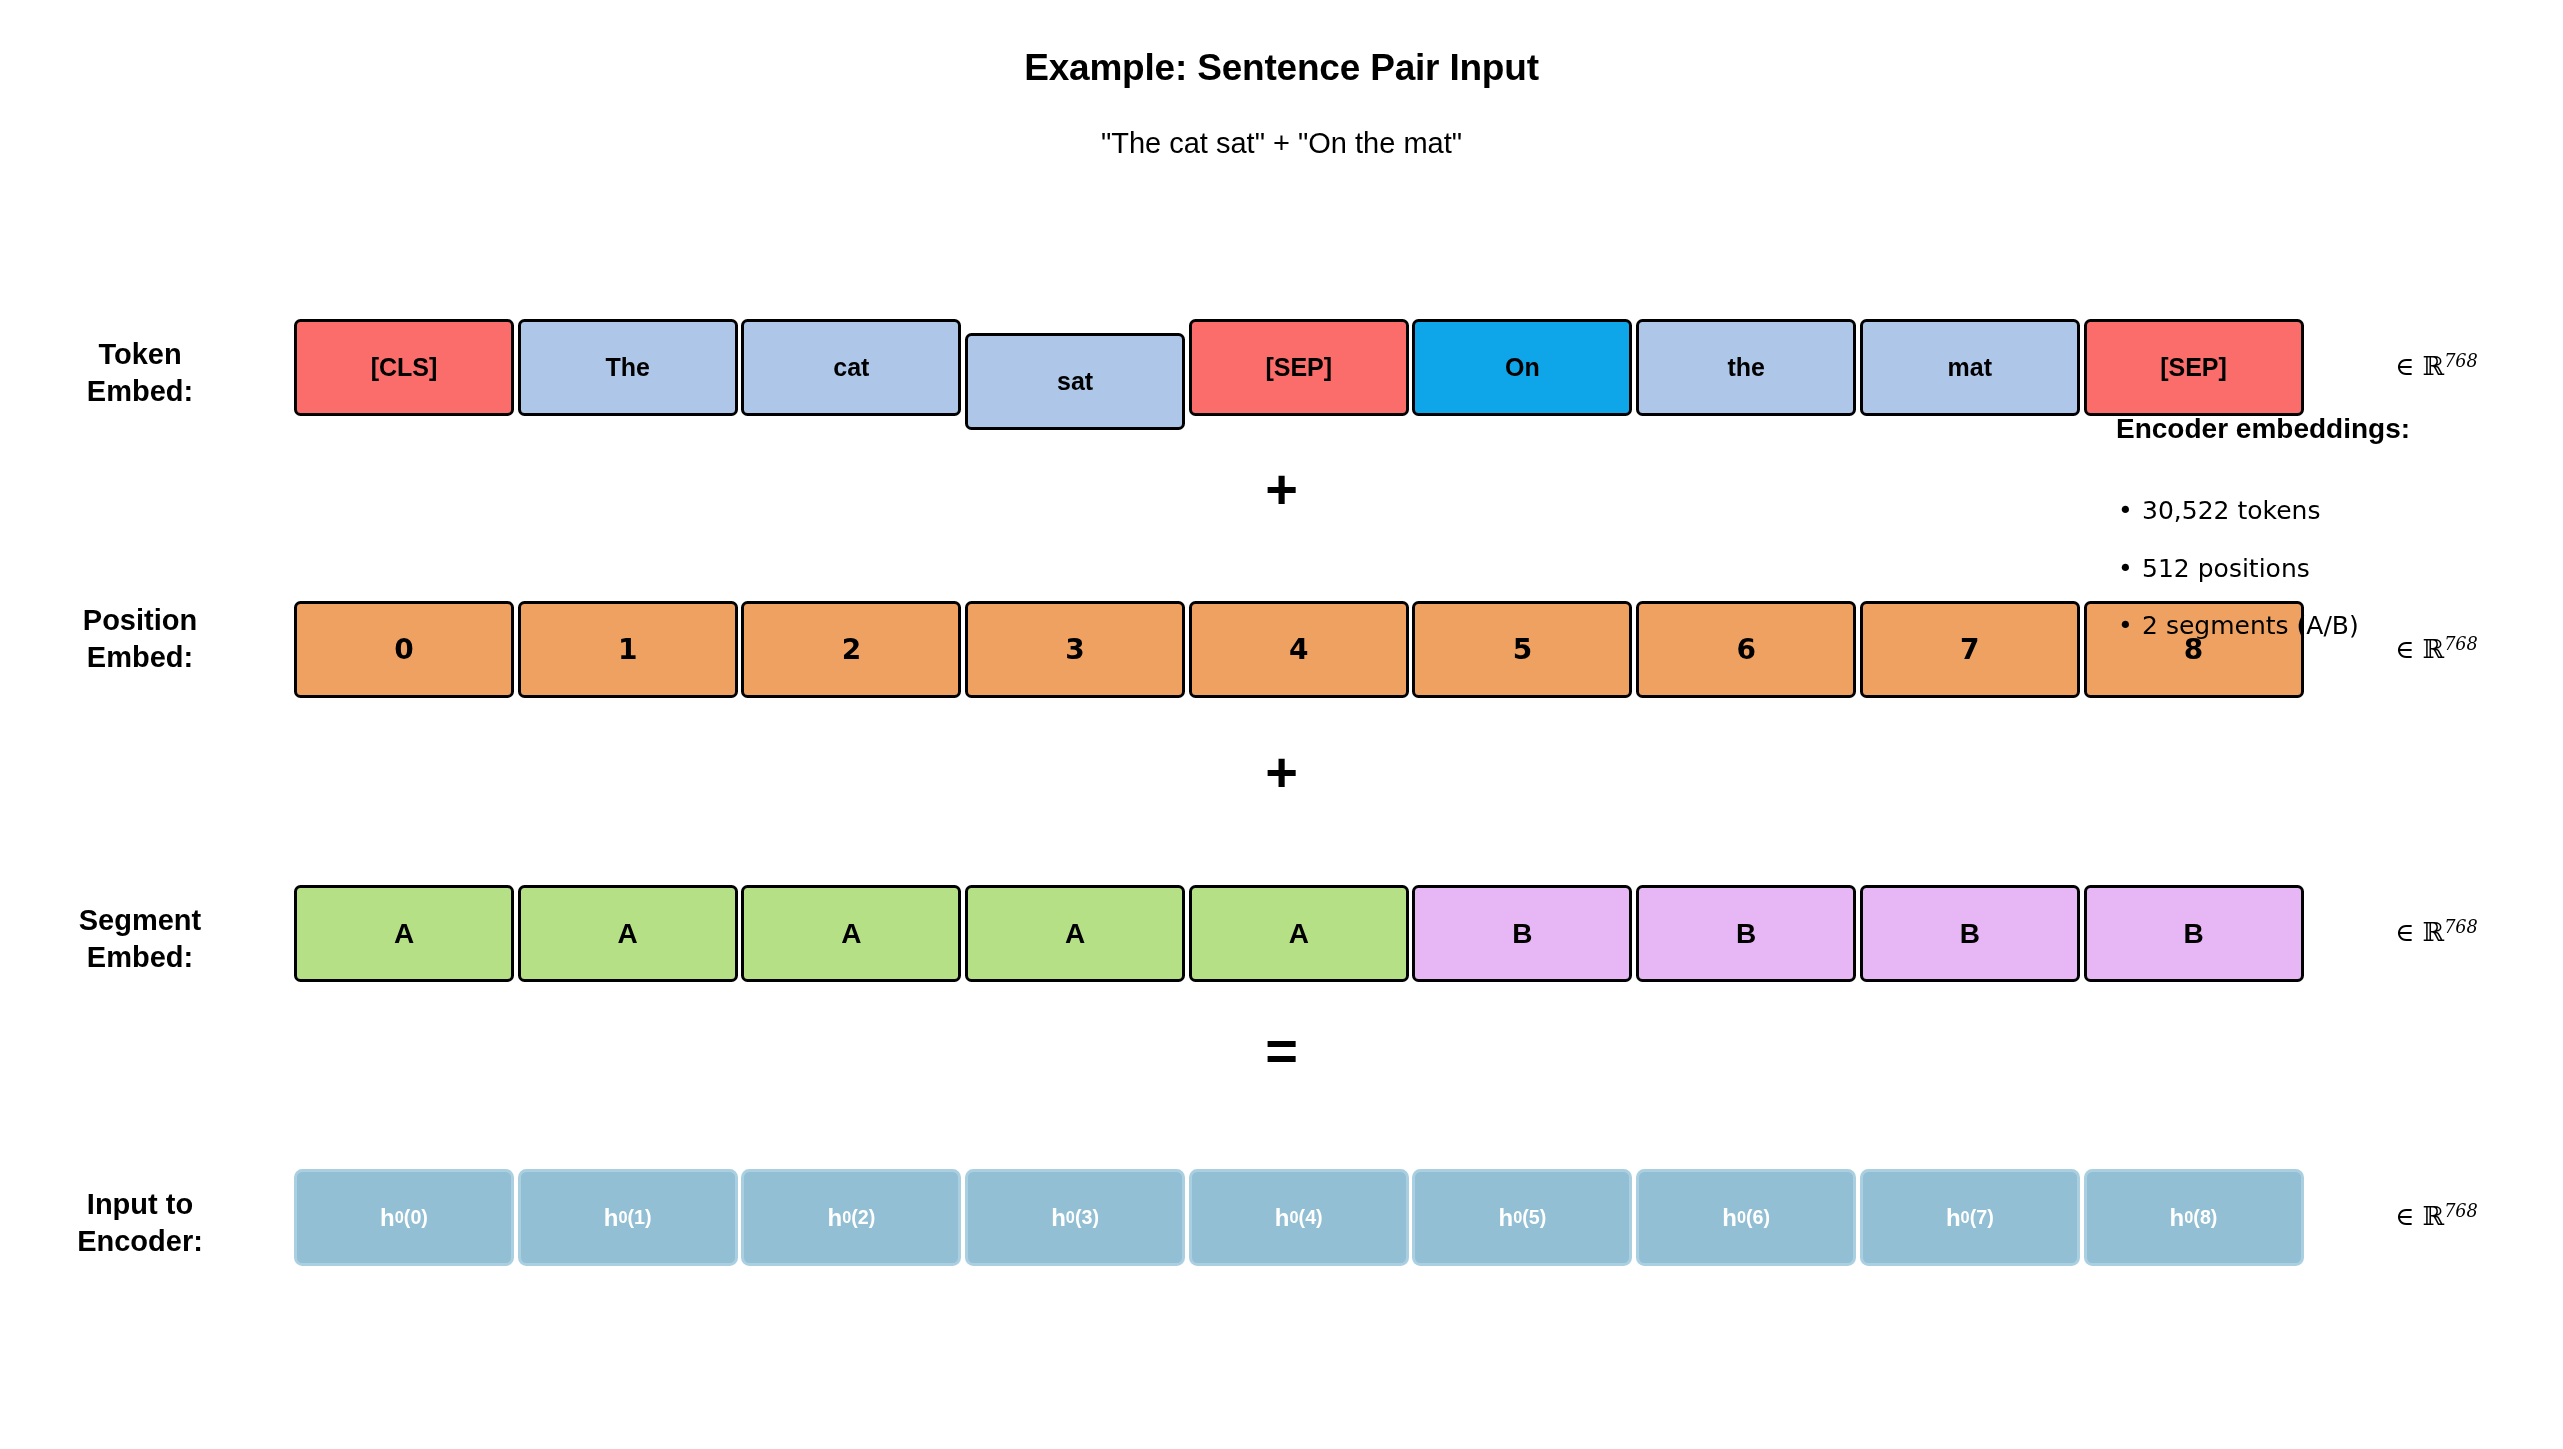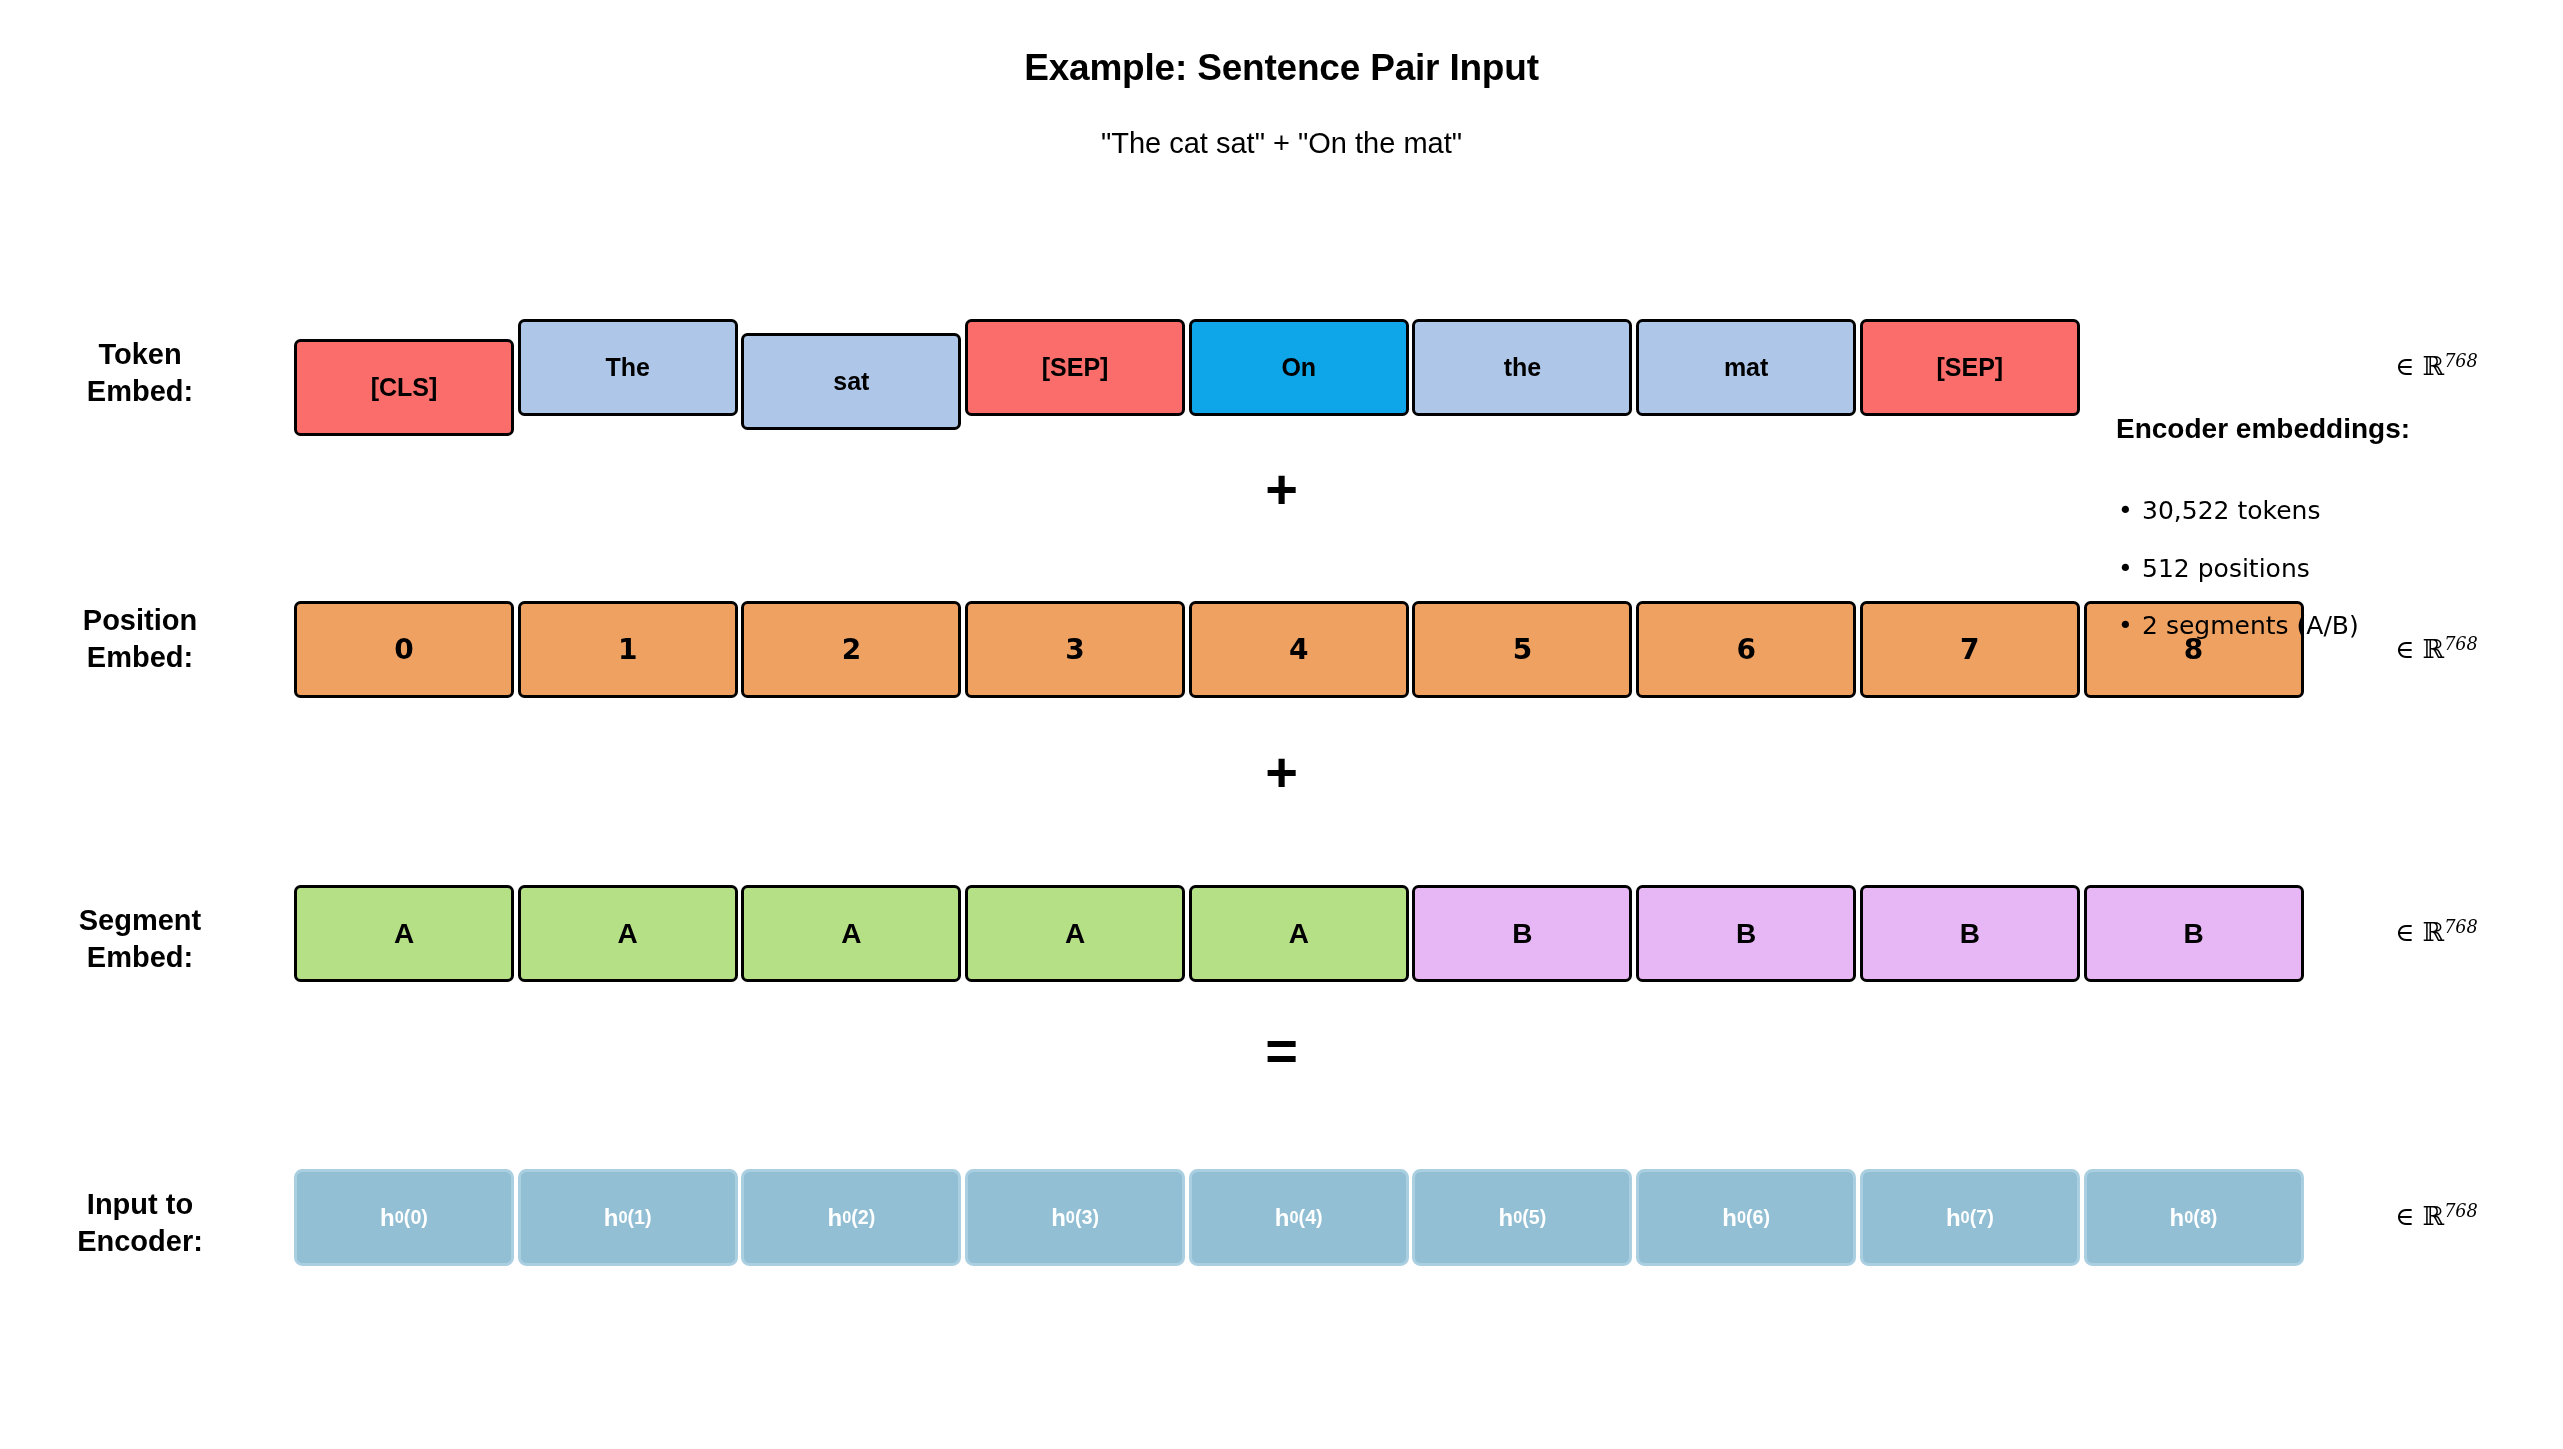--- a/index.html
+++ b/index.html
@@ -160,25 +160,28 @@
 <div id="diagram-title">Example: Sentence Pair Input</div>
 
 <div id="diagram-subtitle">
   <span class="q">"</span><span class="phrase">The cat sat</span><span class="q">" + "</span><span class="phrase">On the mat</span><span class="q">"</span>
 </div>
 
 <div class="row" id="row-token-embed" style="top:319px;">
   <div class="row-label" style="top:17px;">Token
 Embed:</div>
   <div class="cells">
-      <div class="cell tok" style="background: rgb(251, 109, 106); margin-top: 20px;">
+      <div class="cell tok" style="background: rgb(251, 109, 106);">
         <span>[CLS]</span>
       </div>
       <div class="cell tok" style="background: rgb(174, 198, 232);">
         <span>The</span>
+      </div>
+      <div class="cell tok" style="background: rgb(174, 198, 232);">
+        <span>cat</span>
       </div>
       <div class="cell tok" style="background: rgb(174, 198, 232); margin-top: 14px;">
         <span>sat</span>
       </div>
       <div class="cell tok" style="background: rgb(251, 109, 106);">
         <span>[SEP]</span>
       </div>
       <div class="cell tok" style="background: #0ea5e9;">
         <span>On</span>
       </div>

